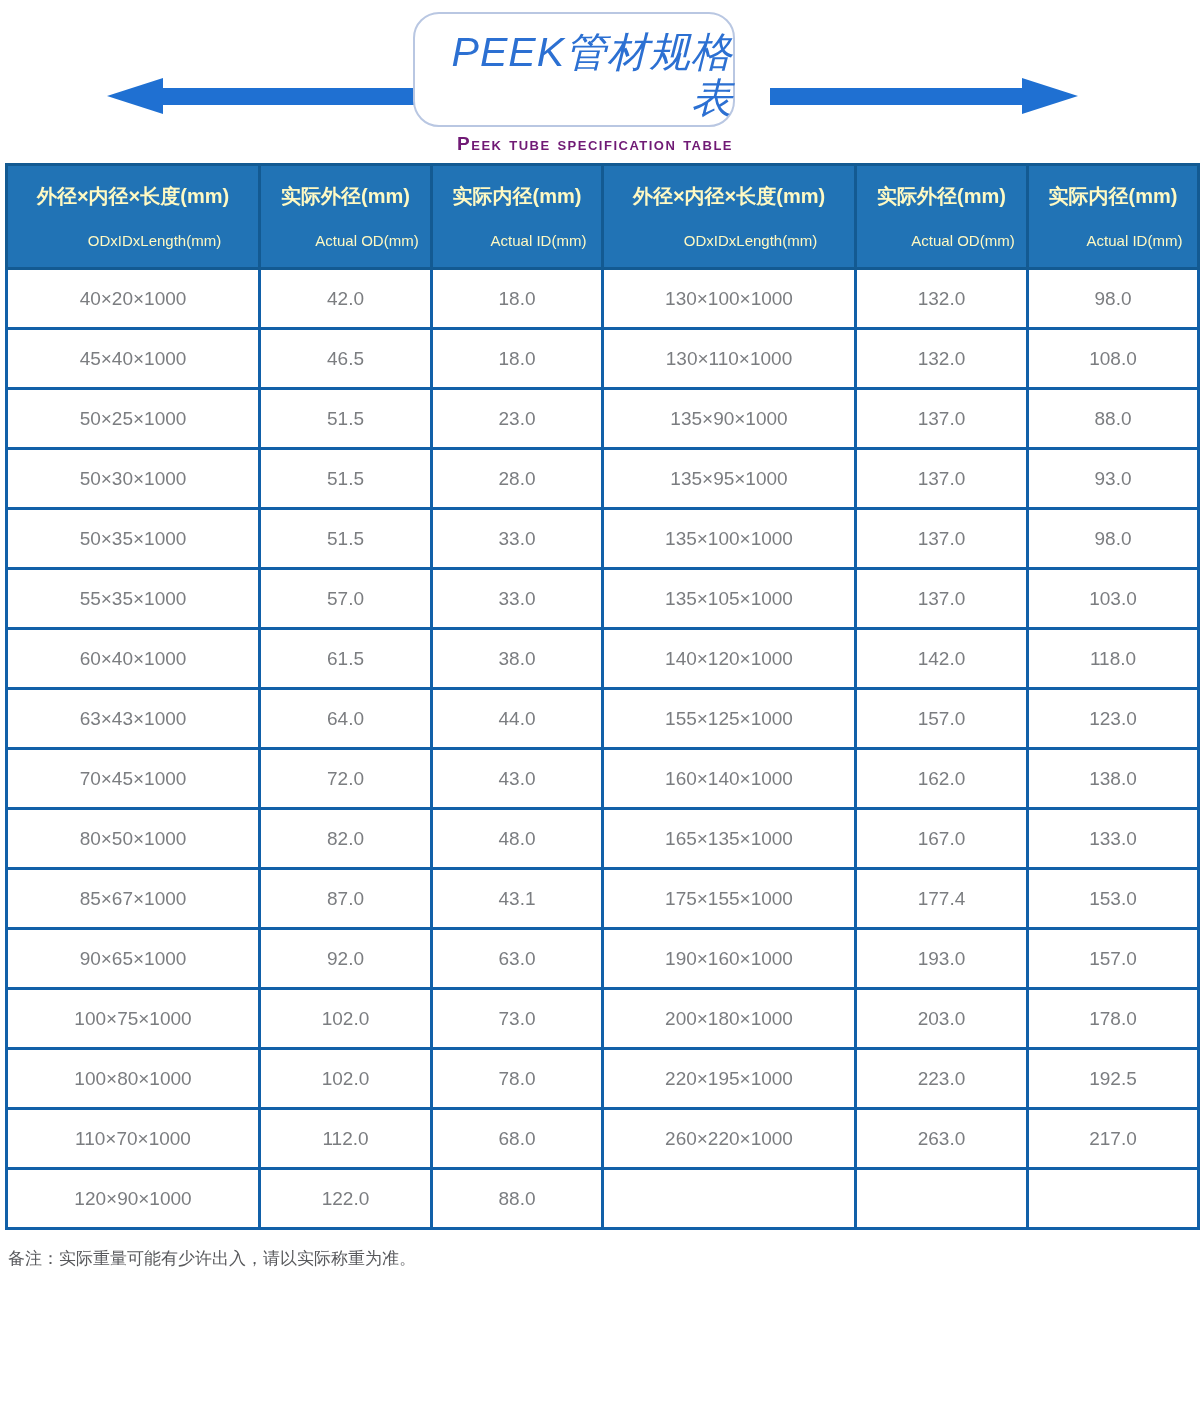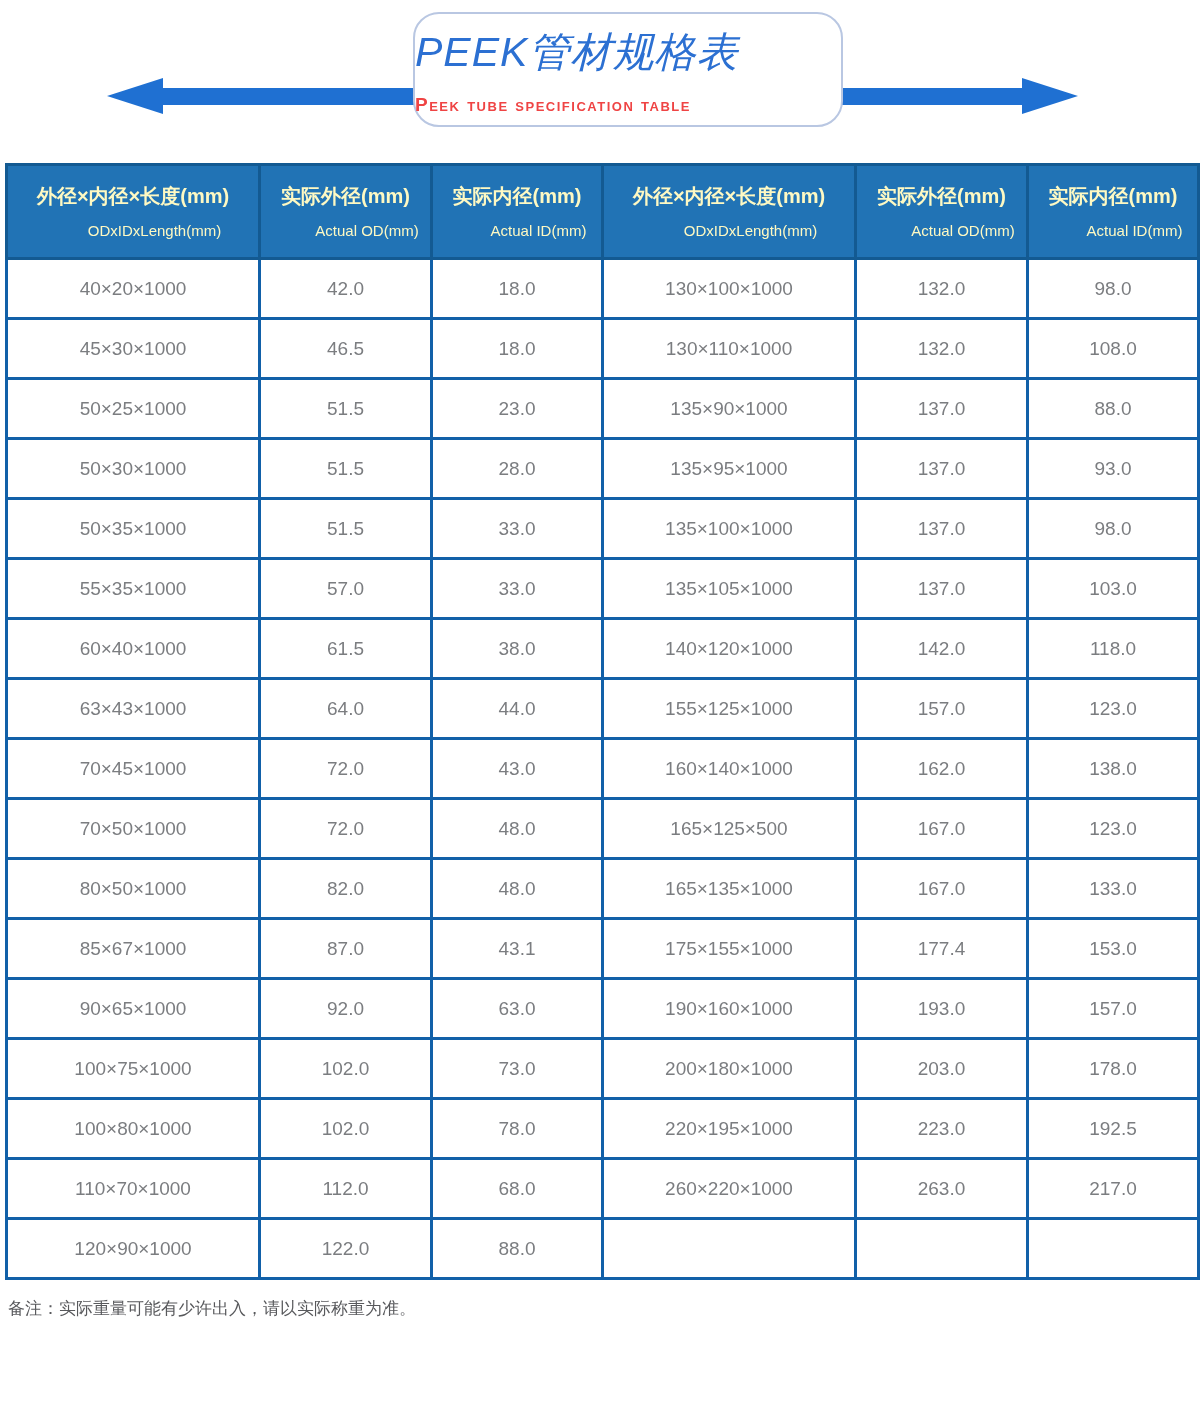--- a/index.html
+++ b/index.html
@@ -17,47 +17,47 @@
     position:absolute;left:107px;top:78px;width:0;height:0;
     border-top:18px solid transparent;border-bottom:18px solid transparent;
     border-right:56px solid #1f70d2;
   }
   .head-right{
     position:absolute;left:1022px;top:78px;width:0;height:0;
     border-top:18px solid transparent;border-bottom:18px solid transparent;
     border-left:56px solid #1f70d2;
   }
   .title-box{
-    position:absolute;left:413px;top:12px;width:430px;height:115px;
+    position:absolute;left:413px;top:12px;width:322px;height:115px;
     box-sizing:border-box;background:#fff;
     border:2px solid #b9c7e2;border-radius:26px;
-    text-align:left;z-index:2;
+    text-align:right;z-index:2;
   }
   .title-zh{
     margin-top:15px;font-size:41px;line-height:46px;
     font-style:italic;color:#2c70d2;letter-spacing:1px;
   }
   .title-en{
-    margin-top:19px;font-size:19px;line-height:22px;
+    margin-top:12px;font-size:19px;line-height:22px;
     font-variant:small-caps;font-weight:bold;letter-spacing:1.5px;
-    color:#ef4444;
+    color:#701a75;
   }
   
   table.spec{
     border-collapse:collapse;
     margin:0 5px;width:1192px;table-layout:fixed;
   }
   table.spec th,table.spec td{border:3px solid #1160a8;}
   table.spec thead th{
     background:#2173b5;color:#fef9c3;
     border-color:#135a92;
     padding:17px 0 15px 0;vertical-align:middle;
   }
   .th-zh{font-size:20px;font-weight:bold;line-height:27px;}
-  .th-en{font-size:15px;font-weight:normal;line-height:22px;margin-top:10px;padding-left:43px;}
+  .th-en{font-size:15px;font-weight:normal;line-height:22px;margin-top:20px;padding-left:43px;}
   table.spec tbody td{
     height:55px;text-align:center;vertical-align:middle;
     color:#7b7d80;font-size:19px;background:#ffffff;
   }
   
   .note{
     padding:17px 0 0 8px;
     font-size:17px;color:#58595c;line-height:24px;
   }
 </style>
@@ -119,21 +119,21 @@
   <tbody>
       <tr>
         <td>40×20×1000</td>
         <td>42.0</td>
         <td>18.0</td>
         <td>130×100×1000</td>
         <td>132.0</td>
         <td>98.0</td>
       </tr>
       <tr>
-        <td>45×30×1000</td>
+        <td>45×40×1000</td>
         <td>46.5</td>
         <td>18.0</td>
         <td>130×110×1000</td>
         <td>132.0</td>
         <td>108.0</td>
       </tr>
       <tr>
         <td>50×25×1000</td>
         <td>51.5</td>
         <td>23.0</td>
@@ -183,28 +183,20 @@
       </tr>
       <tr>
         <td>70×45×1000</td>
         <td>72.0</td>
         <td>43.0</td>
         <td>160×140×1000</td>
         <td>162.0</td>
         <td>138.0</td>
       </tr>
       <tr>
-        <td>70×50×1000</td>
-        <td>72.0</td>
-        <td>48.0</td>
-        <td>165×125×500</td>
-        <td>167.0</td>
-        <td>123.0</td>
-      </tr>
-      <tr>
         <td>80×50×1000</td>
         <td>82.0</td>
         <td>48.0</td>
         <td>165×135×1000</td>
         <td>167.0</td>
         <td>133.0</td>
       </tr>
       <tr>
         <td>85×67×1000</td>
         <td>87.0</td>

